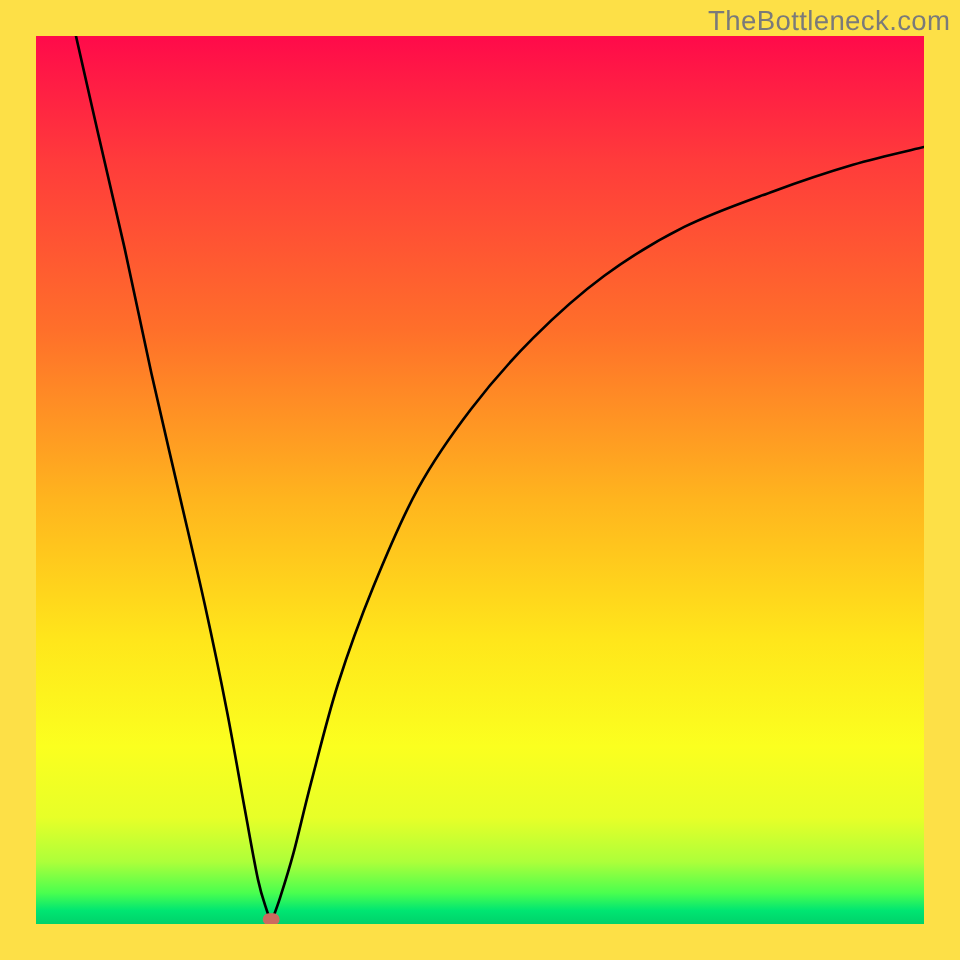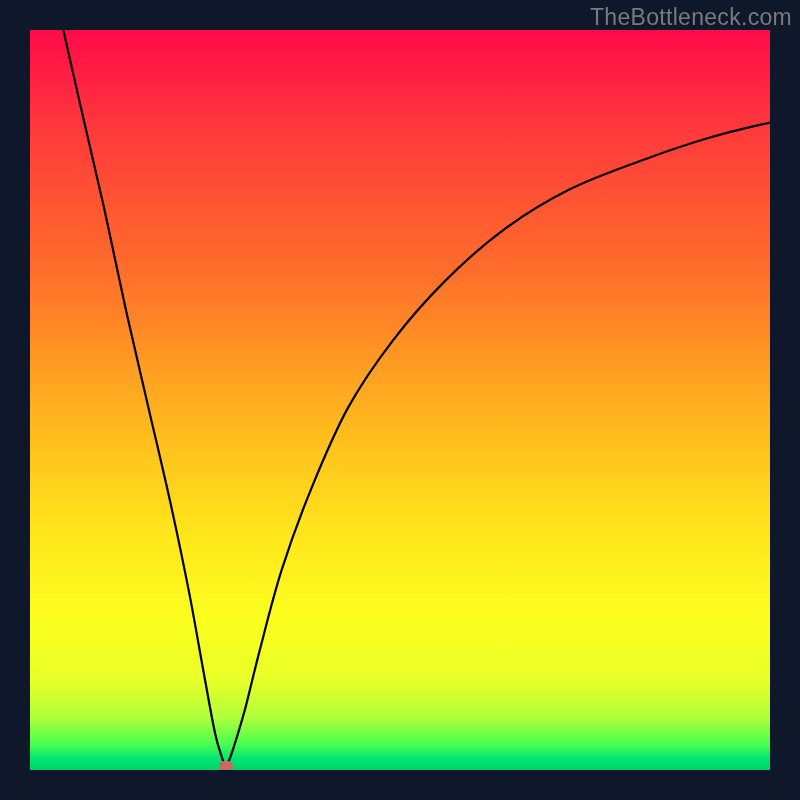--- a/index.html
+++ b/index.html
@@ -10,21 +10,21 @@
     overflow: hidden;
     background: #000;
     font-family: Arial, Helvetica, sans-serif;
   }
   .frame {
     position: absolute;
     left: 0;
     top: 0;
     width: 800px;
     height: 800px;
-    background: #0f172a;
+    background: #fde047;
   }
   .plot-area {
     position: absolute;
     left: 30px;
     top: 30px;
     width: 740px;
     height: 740px;
     overflow: hidden;
   }
   .gradient-bg {

